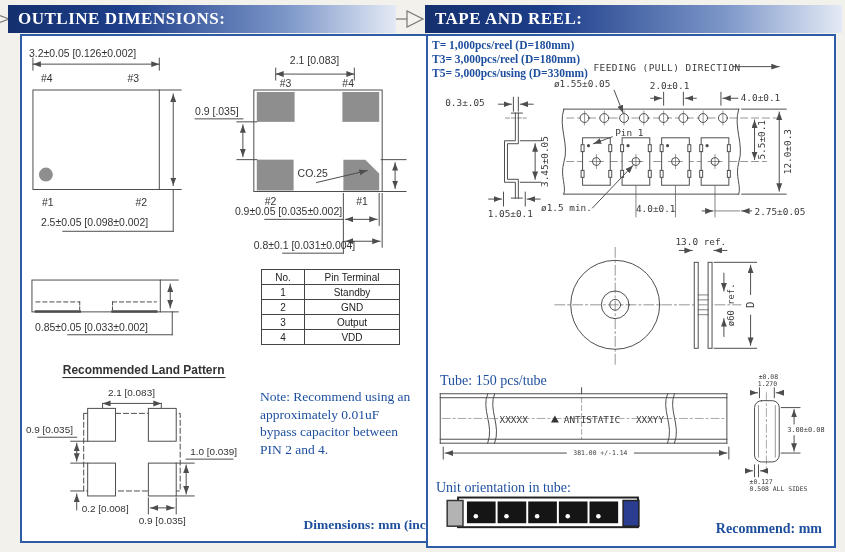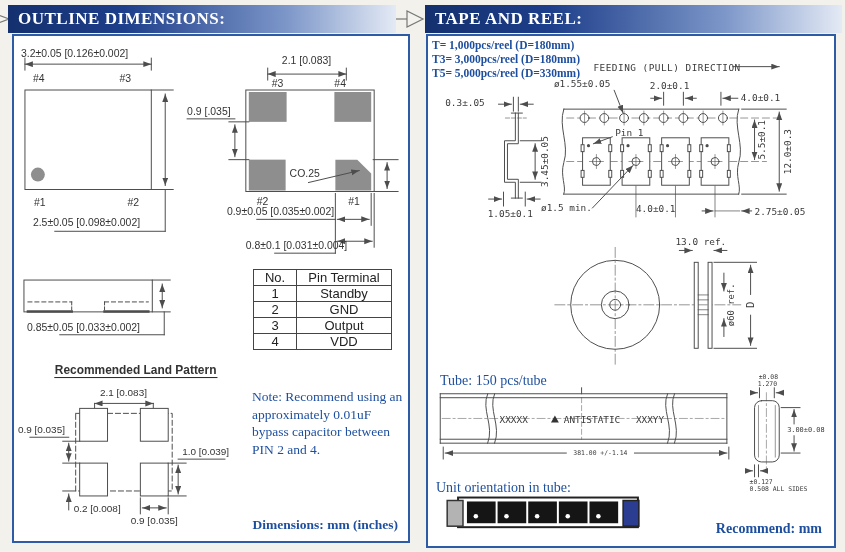--- a/index.html
+++ b/index.html
@@ -3,21 +3,21 @@
 <meta charset="utf-8">
 <style>
   html,body{margin:0;padding:0;background:#f2f1ec;}
   .page{position:relative;width:845px;height:552px;background:#f2f1ec;overflow:hidden;
         font-family:"Liberation Sans",sans-serif;}
   .hdr{position:absolute;height:28px;background:linear-gradient(90deg,#14306e 0%,#1d3e8a 30%,#7d97c9 72%,#e4eaf5 100%);
        color:#fff;font-family:"Liberation Serif",serif;font-weight:bold;font-size:17px;
        line-height:28px;padding-left:10px;letter-spacing:.5px;box-sizing:border-box;}
   .panel{position:absolute;background:#fff;border:2px solid #2e5ba6;}
   .bluetext{color:#1e4f9e;font-family:"Liberation Serif",serif;}
-  .pintable{border-collapse:collapse;table-layout:fixed;font-size:13px;color:#222;}
+  .pintable{border-collapse:collapse;table-layout:fixed;font-size:10px;color:#222;}
   .pintable td,.pintable th{border:1px solid #444;text-align:center;padding:0;height:14px;font-weight:normal;}
   svg text{fill:#333;}
   .dimtxt{font-family:"Liberation Sans",sans-serif;font-size:10.5px;}
   .cadtxt{font-family:"DejaVu Sans Mono",monospace;font-size:9.5px;fill:#3a3a3a;}
   .cadsm{font-family:"DejaVu Sans Mono",monospace;font-size:6.5px;fill:#3a3a3a;}
 </style>
 </head>
 <body>
 
 <div class="page">
@@ -32,21 +32,21 @@
 
   <svg style="position:absolute;left:396px;top:5px" width="30" height="28">
     <line x1="0" y1="14" x2="11" y2="14" stroke="#777" stroke-width="1.2"></line>
     <polygon points="11,6 11,22 27,14" fill="#f3f2ee" stroke="#777" stroke-width="1.2"></polygon>
   </svg>
 
   <div class="hdr" style="left:425px;top:5px;width:417px;">
     <span>TAPE AND REEL:</span>
   </div>
 
-  <div class="panel" style="left:12px;top:34px;width:394px;height:505px;">
+  <div class="panel" style="left:20px;top:34px;width:394px;height:505px;padding-left:43px;">
 
     <svg width="394" height="505" viewBox="0 0 396 507" style="position:absolute;left:0;top:0" stroke-linecap="square">
       <defs>
         <marker id="ahL" markerWidth="9" markerHeight="7" refX="8" refY="3" orient="auto-start-reverse" markerUnits="userSpaceOnUse">
           <path d="M0,0 L8,3 L0,6 z" fill="#4d4d4d"></path>
         </marker>
       </defs>
 
       <g stroke="#4d4d4d" stroke-width="1" fill="none">
         <text class="dimtxt" x="7" y="21" stroke="none" fill="#333">3.2±0.05 [0.126±0.002]</text>
@@ -178,21 +178,21 @@
     <div class="bluetext" style="position:absolute;left:238px;top:352px;width:158px;font-size:13.5px;line-height:17.5px;">Note: Recommend using an approximately 0.01uF bypass capacitor between PIN 2 and 4.</div>
 
     <div class="bluetext" style="position:absolute;right:10px;top:481px;font-size:13.5px;font-weight:bold;">Dimensions: mm (inches)</div>
   </div>
 
   <div class="panel" style="left:426px;top:34px;width:406px;height:510px;">
 
     <div style="position:absolute;left:4px;top:2px;font-family:'Liberation Serif',serif;font-weight:bold;font-size:11.5px;line-height:14px;color:#1e4f9e;">
       <div>T= 1,000pcs/reel (D=180mm)</div>
       <div>T3= 3,000pcs/reel (D=180mm)</div>
-      <div>T5= 5,000pcs/reel (D=330mm)</div>
+      <div>T5= 5,000pcs/using (D=330mm)</div>
     </div>
 
     <svg width="406" height="506" viewBox="0 0 410 512" style="position:absolute;left:0;top:0" stroke-linecap="square">
       <defs>
         <marker id="ahR" markerWidth="9" markerHeight="7" refX="8" refY="3" orient="auto-start-reverse" markerUnits="userSpaceOnUse">
           <path d="M0,0 L8,3 L0,6 z" fill="#4d4d4d"></path>
         </marker>
       </defs>
 
       <g stroke="#4d4d4d" stroke-width="1" fill="none">

